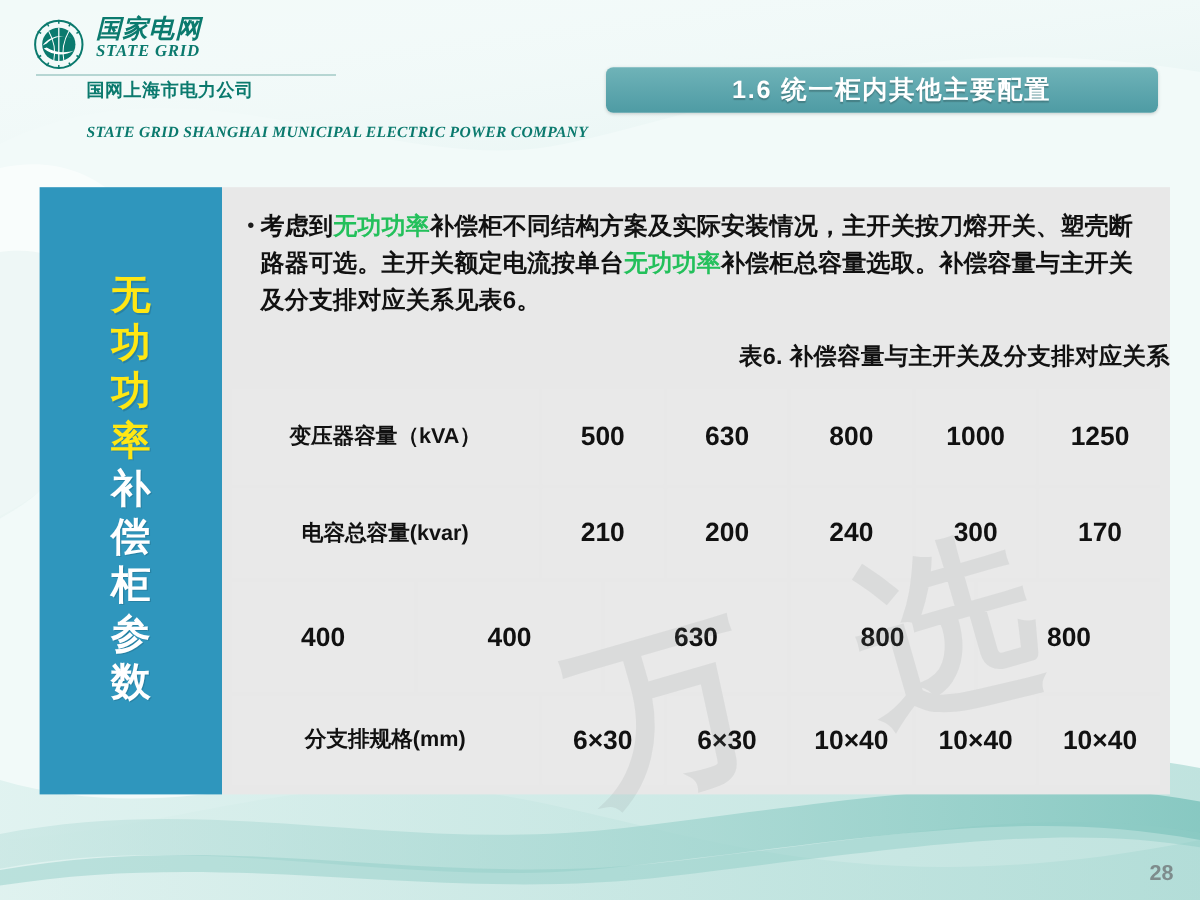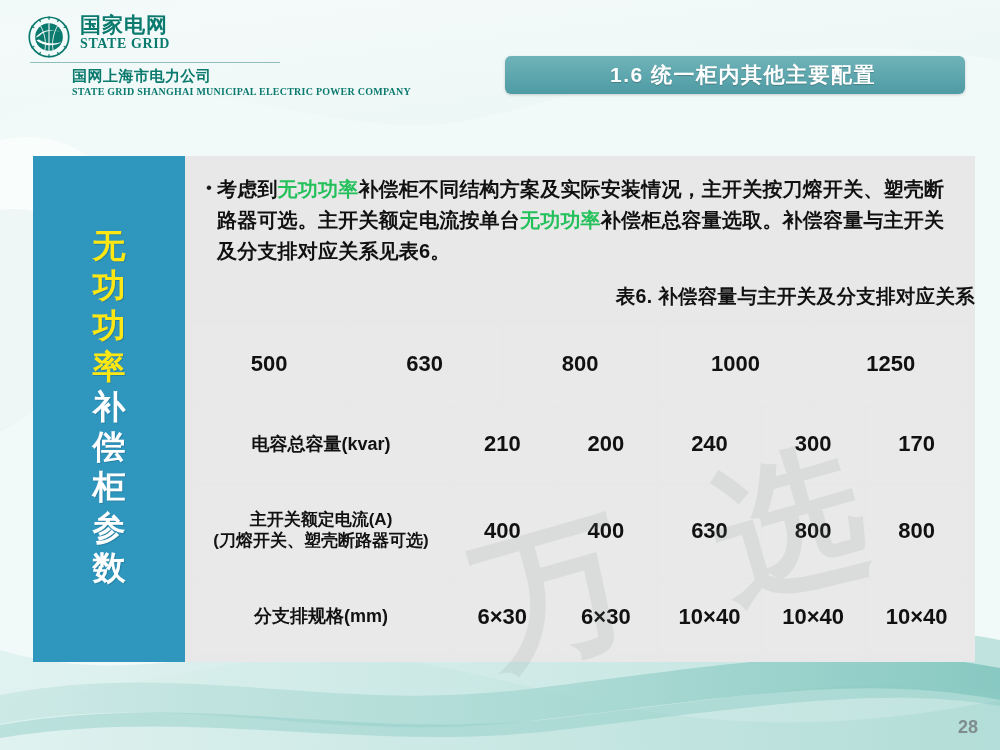--- a/index.html
+++ b/index.html
@@ -12,21 +12,21 @@
     position: relative;
     width: 1000px; height: 750px;
     background: linear-gradient(160deg, #ffffff 0%, #f6fbfa 35%, #eef7f6 70%, #e6f3f1 100%);
     overflow: hidden;
   }
   
   .bg-svg { position: absolute; inset: 0; width: 1000px; height: 750px; pointer-events: none; }
 
   
   .header { position: absolute; left: 0; top: 0; width: 1000px; height: 110px; }
-  .logo-block { position: absolute; left: 28px; top: 14px; display: flex; align-items: flex-start; }
+  .logo-block { position: absolute; left: 28px; top: 14px; display: flex; align-items: flex-start; font-style: italic; }
   .emblem { width: 42px; height: 42px; flex: none; margin-top: 2px; }
   .logo-text { margin-left: 10px; }
   .cn-main {
     font-size: 21px; font-weight: bold; color: #0b7a6e; letter-spacing: 1px;
     line-height: 1.05;
   }
   .en-main {
     font-family: "Liberation Serif", "DejaVu Serif", serif;
     font-size: 14px; font-weight: bold; color: #0b7a6e; letter-spacing: 0.6px;
     line-height: 1.2;
@@ -35,22 +35,22 @@
     position: absolute; left: 30px; top: 62px; width: 250px; height: 1px;
     background: #8fbfb9;
   }
   .sub-block { position: absolute; left: 72px; top: 68px; }
   .cn-sub {
     font-size: 15px; font-weight: bold; color: #0b7a6e; letter-spacing: 0.5px;
     line-height: 1.1;
   }
   .en-sub {
     font-family: "Liberation Serif", "DejaVu Serif", serif;
-    font-size: 10px; font-weight: bold; color: #0b7a6e; letter-spacing: 0.25px;
-    line-height: 1.2; margin-top: 1px;
+    font-size: 13px; font-weight: bold; color: #0b7a6e; letter-spacing: 0.25px;
+    line-height: 1.2; margin-top: 17px; font-style: italic;
   }
 
   
   .title-bar {
     position: absolute; left: 505px; top: 56px; width: 460px; height: 38px;
     background: linear-gradient(180deg, #6fb3b8 0%, #4e9ba4 100%);
     border-radius: 6px;
     box-shadow: 0 1px 3px rgba(0,0,0,0.18);
     display: flex; align-items: center; justify-content: center;
   }
@@ -237,39 +237,38 @@
         <p class="para-text">
           <span>考虑到</span><span class="hl">无功功率</span><span>补偿柜不同结构方案及实际安装情况，主开关按刀熔开关、塑壳断路器可选。主开关额定电流按单台</span><span class="hl">无功功率</span><span>补偿柜总容量选取。补偿容量与主开关及分支排对应关系见表6。</span>
         </p>
       </div>
 
       <div class="table-caption">表6. 补偿容量与主开关及分支排对应关系</div>
 
       <div class="tbl">
 
         <div class="trow r1">
+          <div class="cell label">变压器容量（kVA）</div>
           <div class="cell val">500</div>
           <div class="cell val">630</div>
           <div class="cell val">800</div>
           <div class="cell val">1000</div>
           <div class="cell val">1250</div>
         </div>
 
         <div class="trow r2">
           <div class="cell label">电容总容量(kvar)</div>
           <div class="cell val">210</div>
           <div class="cell val">200</div>
           <div class="cell val">240</div>
           <div class="cell val">300</div>
           <div class="cell val">170</div>
         </div>
 
         <div class="trow r3">
-          <div class="cell label small" style="white-space:pre-line;">主开关额定电流(A)
-(刀熔开关、塑壳断路器可选)</div>
           <div class="cell val">400</div>
           <div class="cell val">400</div>
           <div class="cell val">630</div>
           <div class="cell val">800</div>
           <div class="cell val">800</div>
         </div>
 
         <div class="trow r4">
           <div class="cell label">分支排规格(mm)</div>
           <div class="cell val">6×30</div>

